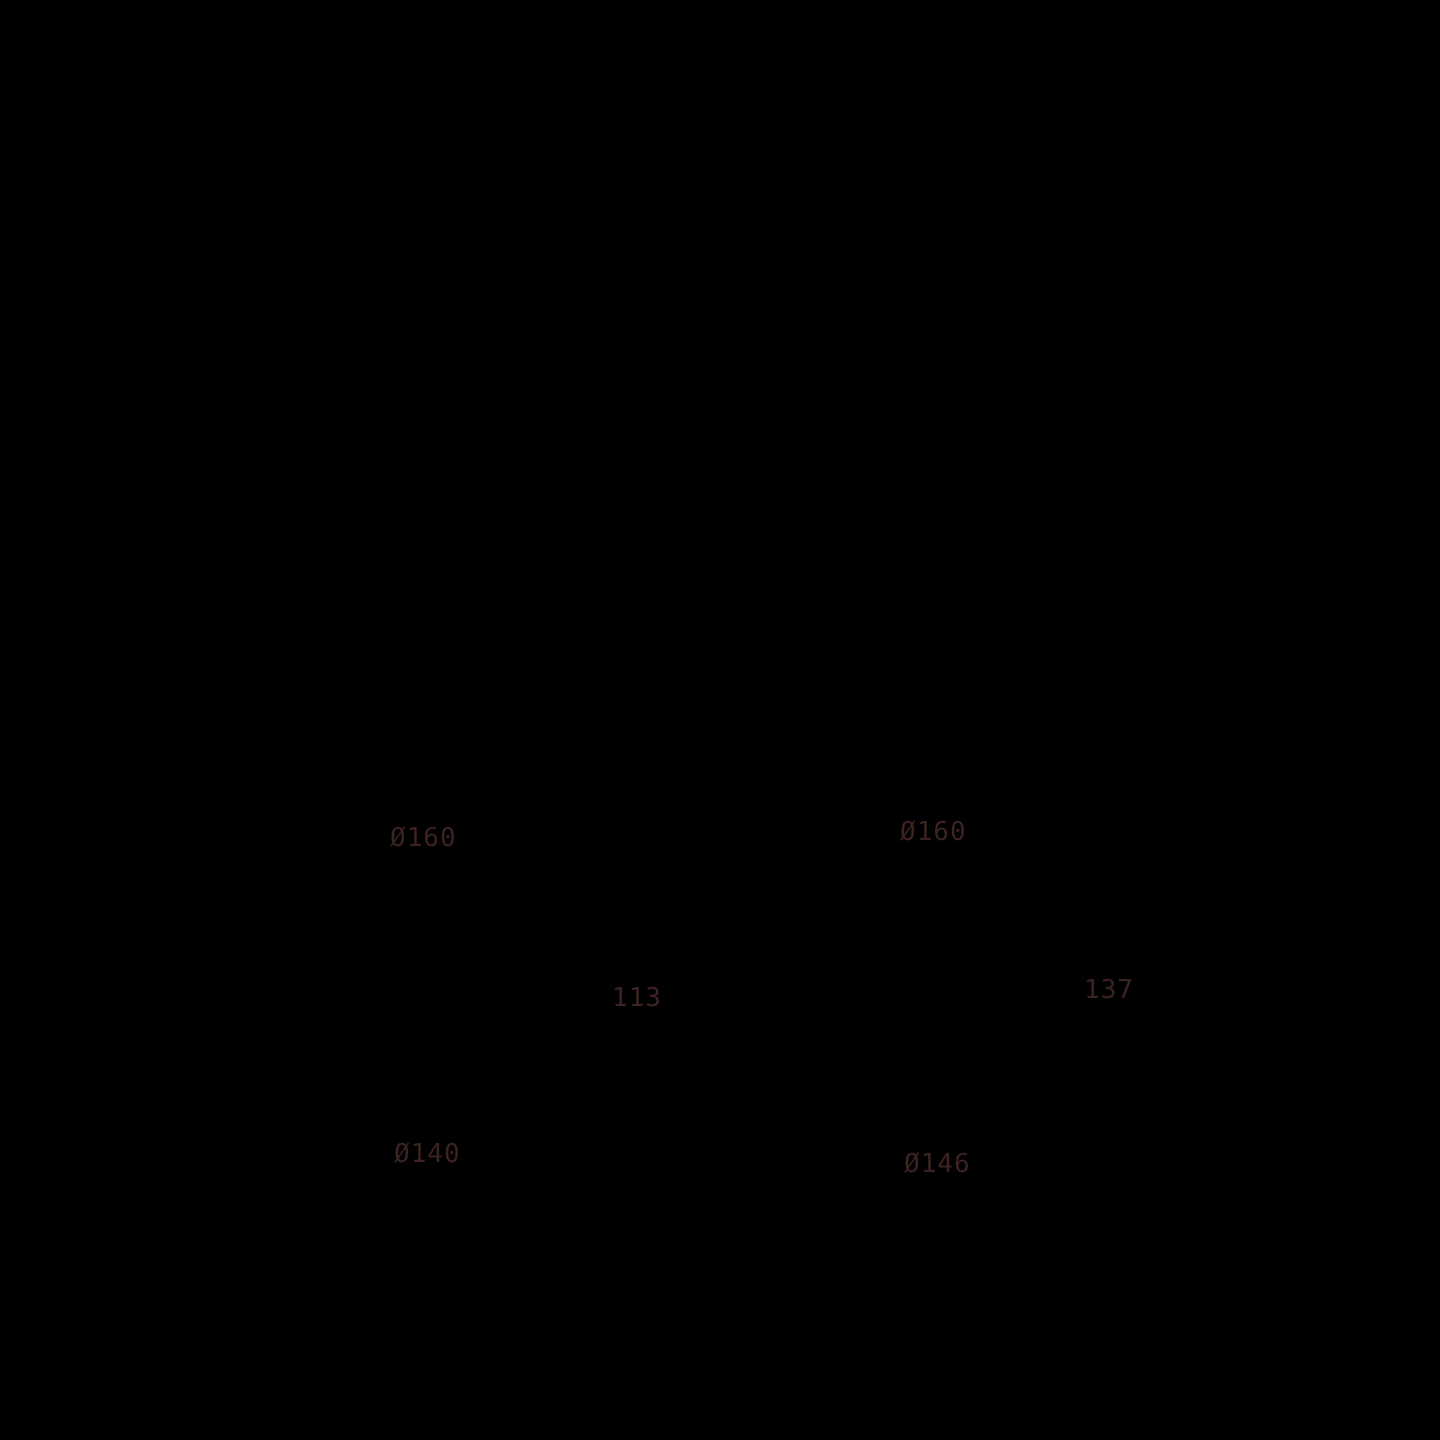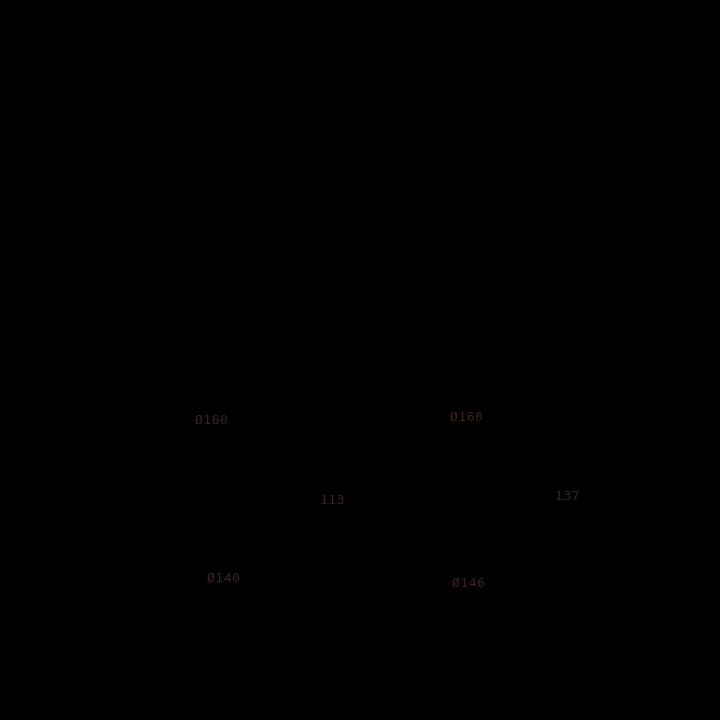--- a/index.html
+++ b/index.html
@@ -20,23 +20,23 @@
     color: #3a2320;
     font-family: "DejaVu Sans Mono", monospace;
     font-size: 13px;
     letter-spacing: 0.5px;
     white-space: nowrap;
     line-height: 1;
     -webkit-font-smoothing: none;
   }
   .dim-160-left  { left: 195px; top: 413px; }
   .dim-160-right { left: 450px; top: 410px; }
-  .dim-113       { left: 320px; top: 493px; }
-  .dim-137       { left: 555px; top: 489px; }
-  .dim-140       { left: 207px; top: 571px; }
+  .dim-113       { left: 306px; top: 493px; }
+  .dim-137       { left: 542px; top: 489px; }
+  .dim-140       { left: 197px; top: 571px; }
   .dim-146       { left: 452px; top: 576px; }
 </style>
 </head>
 <body>
 
 <div id="canvas">
 
   <span class="dim-label dim-160-left">Ø160</span>
 
   <span class="dim-label dim-160-right">Ø160</span>

